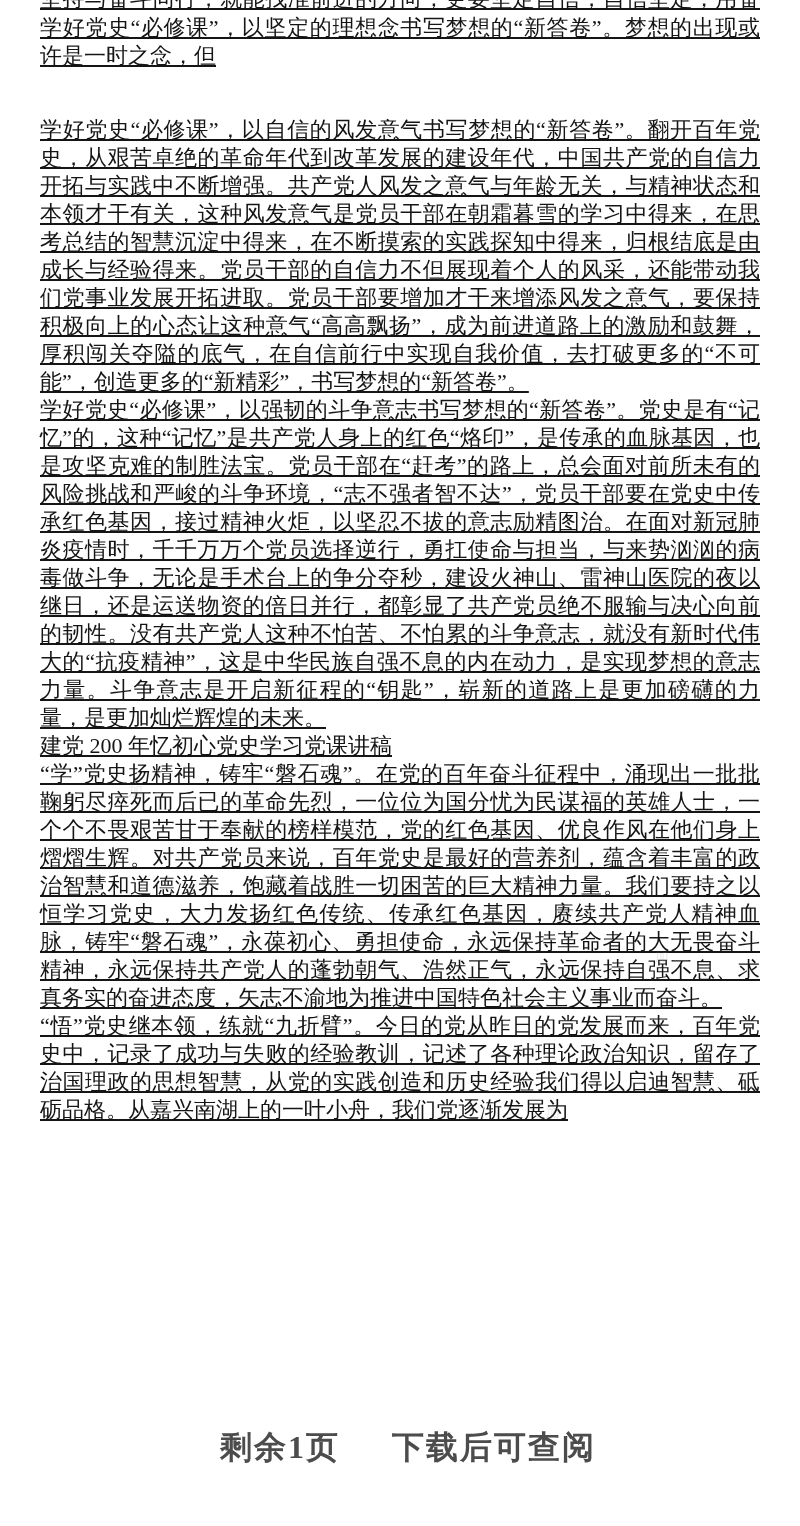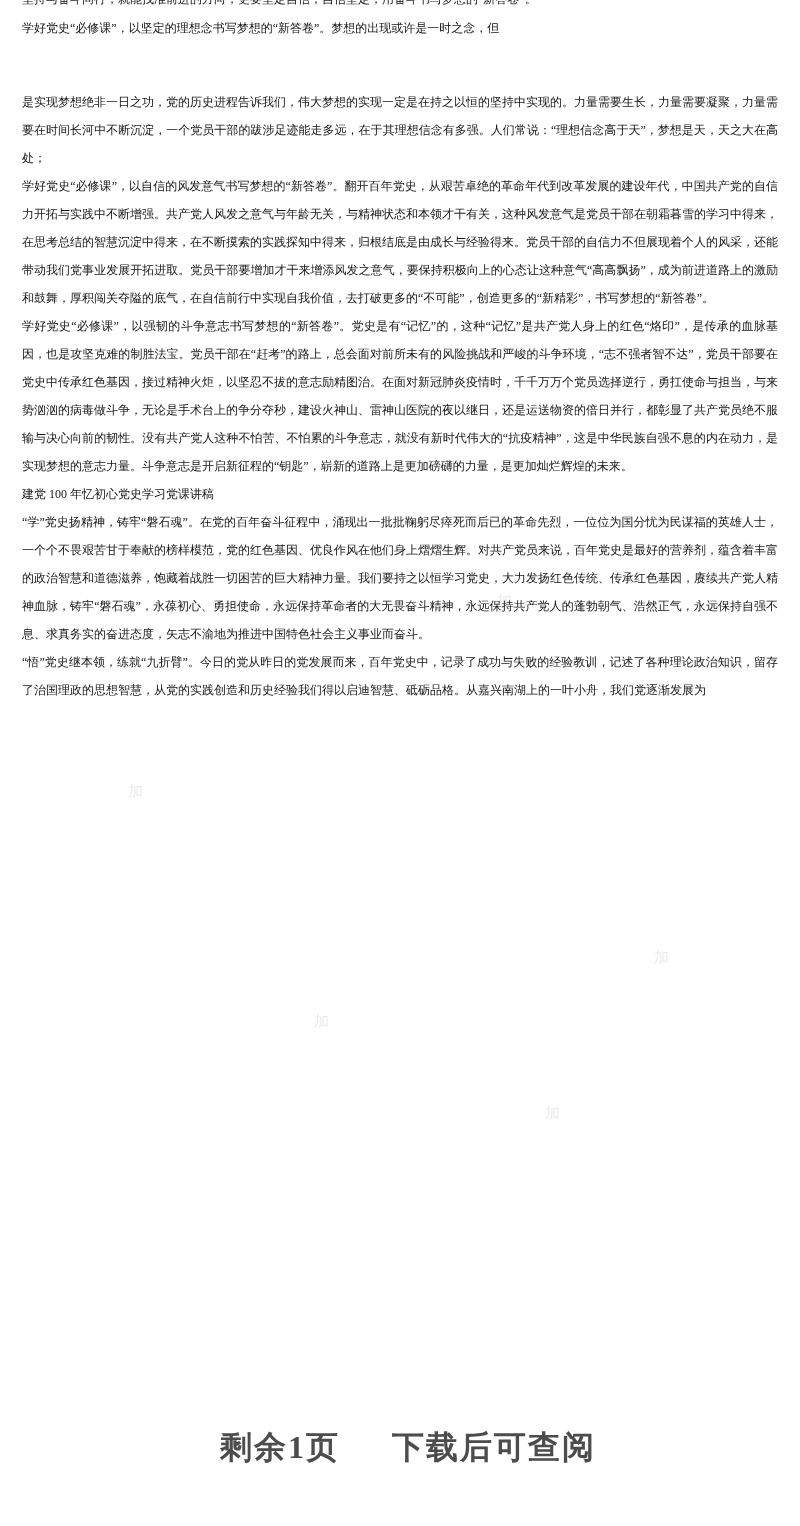--- a/index.html
+++ b/index.html
@@ -7,25 +7,26 @@
     width: 800px; height: 1526px;
     background: #ffffff;
     position: relative;
     overflow: hidden;
     font-family: "Liberation Serif", "DejaVu Serif", serif;
     color: #151515;
   }
   .page { position: relative; width: 800px; height: 1526px; }
   .doc {
     position: relative;
-    padding: 0 22px;
-    font-size: 12px;
+    padding: 0 40px;
+    font-size: 22px;
     line-height: 28px;
     text-align: justify;
     word-break: break-all;
+    text-decoration: underline;
   }
   .para { margin: 0; }
   .clip { height: 14px; overflow: hidden; }
   .clip .inner { display: block; margin-top: -15px; }
   .gap { height: 46px; }
   .watermark-layer { position: absolute; inset: 0; pointer-events: none; z-index: 1; }
   .wm {
     position: absolute;
     font-size: 15px;
     color: #888888;
@@ -62,28 +63,27 @@
   <div class="doc">
 
     <div class="clip">
       <span class="inner">坚持与奋斗同行，就能找准前进的方向，更要坚定自信，自信坚定，用奋斗书写梦想的“新答卷”。</span>
     </div>
 
     <p class="para">学好党史“必修课”，以坚定的理想念书写梦想的“新答卷”。梦想的出现或许是一时之念，但</p>
 
     <div class="gap"></div>
 
-    <p class="para">是实现梦想绝非一日之功，党的历史进程告诉我们，伟大梦想的实现一定是在持之以恒的坚持中实现的。力量需要生长，力量需要凝聚，力量需要在时间长河中不断沉淀，一个党员干部的跋涉足迹能走多远，在于其理想信念有多强。人们常说：“理想信念高于天”，梦想是天，天之大在高处；</p>
 
 
     <p class="para">学好党史“必修课”，以自信的风发意气书写梦想的“新答卷”。翻开百年党史，从艰苦卓绝的革命年代到改革发展的建设年代，中国共产党的自信力开拓与实践中不断增强。共产党人风发之意气与年龄无关，与精神状态和本领才干有关，这种风发意气是党员干部在朝霜暮雪的学习中得来，在思考总结的智慧沉淀中得来，在不断摸索的实践探知中得来，归根结底是由成长与经验得来。党员干部的自信力不但展现着个人的风采，还能带动我们党事业发展开拓进取。党员干部要增加才干来增添风发之意气，要保持积极向上的心态让这种意气“高高飘扬”，成为前进道路上的激励和鼓舞，厚积闯关夺隘的底气，在自信前行中实现自我价值，去打破更多的“不可能”，创造更多的“新精彩”，书写梦想的“新答卷”。</p>
 
     <p class="para">学好党史“必修课”，以强韧的斗争意志书写梦想的“新答卷”。党史是有“记忆”的，这种“记忆”是共产党人身上的红色“烙印”，是传承的血脉基因，也是攻坚克难的制胜法宝。党员干部在“赶考”的路上，总会面对前所未有的风险挑战和严峻的斗争环境，“志不强者智不达”，党员干部要在党史中传承红色基因，接过精神火炬，以坚忍不拔的意志励精图治。在面对新冠肺炎疫情时，千千万万个党员选择逆行，勇扛使命与担当，与来势汹汹的病毒做斗争，无论是手术台上的争分夺秒，建设火神山、雷神山医院的夜以继日，还是运送物资的倍日并行，都彰显了共产党员绝不服输与决心向前的韧性。没有共产党人这种不怕苦、不怕累的斗争意志，就没有新时代伟大的“抗疫精神”，这是中华民族自强不息的内在动力，是实现梦想的意志力量。斗争意志是开启新征程的“钥匙”，崭新的道路上是更加磅礴的力量，是更加灿烂辉煌的未来。</p>
 
-    <p class="para">建党 100 年忆初心党史学习党课讲稿</p>
+    <p class="para">建党 200 年忆初心党史学习党课讲稿</p>
 
 
     <p class="para">“学”党史扬精神，铸牢“磐石魂”。在党的百年奋斗征程中，涌现出一批批鞠躬尽瘁死而后已的革命先烈，一位位为国分忧为民谋福的英雄人士，一个个不畏艰苦甘于奉献的榜样模范，党的红色基因、优良作风在他们身上熠熠生辉。对共产党员来说，百年党史是最好的营养剂，蕴含着丰富的政治智慧和道德滋养，饱藏着战胜一切困苦的巨大精神力量。我们要持之以恒学习党史，大力发扬红色传统、传承红色基因，赓续共产党人精神血脉，铸牢“磐石魂”，永葆初心、勇担使命，永远保持革命者的大无畏奋斗精神，永远保持共产党人的蓬勃朝气、浩然正气，永远保持自强不息、求真务实的奋进态度，矢志不渝地为推进中国特色社会主义事业而奋斗。</p>
 
     <p class="para">“悟”党史继本领，练就“九折臂”。今日的党从昨日的党发展而来，百年党史中，记录了成功与失败的经验教训，记述了各种理论政治知识，留存了治国理政的思想智慧，从党的实践创造和历史经验我们得以启迪智慧、砥砺品格。从嘉兴南湖上的一叶小舟，我们党逐渐发展为</p>
 
   </div>
 
   <div class="footer">
     <span class="remaining">剩余1页</span><span>下载后可查阅</span>

